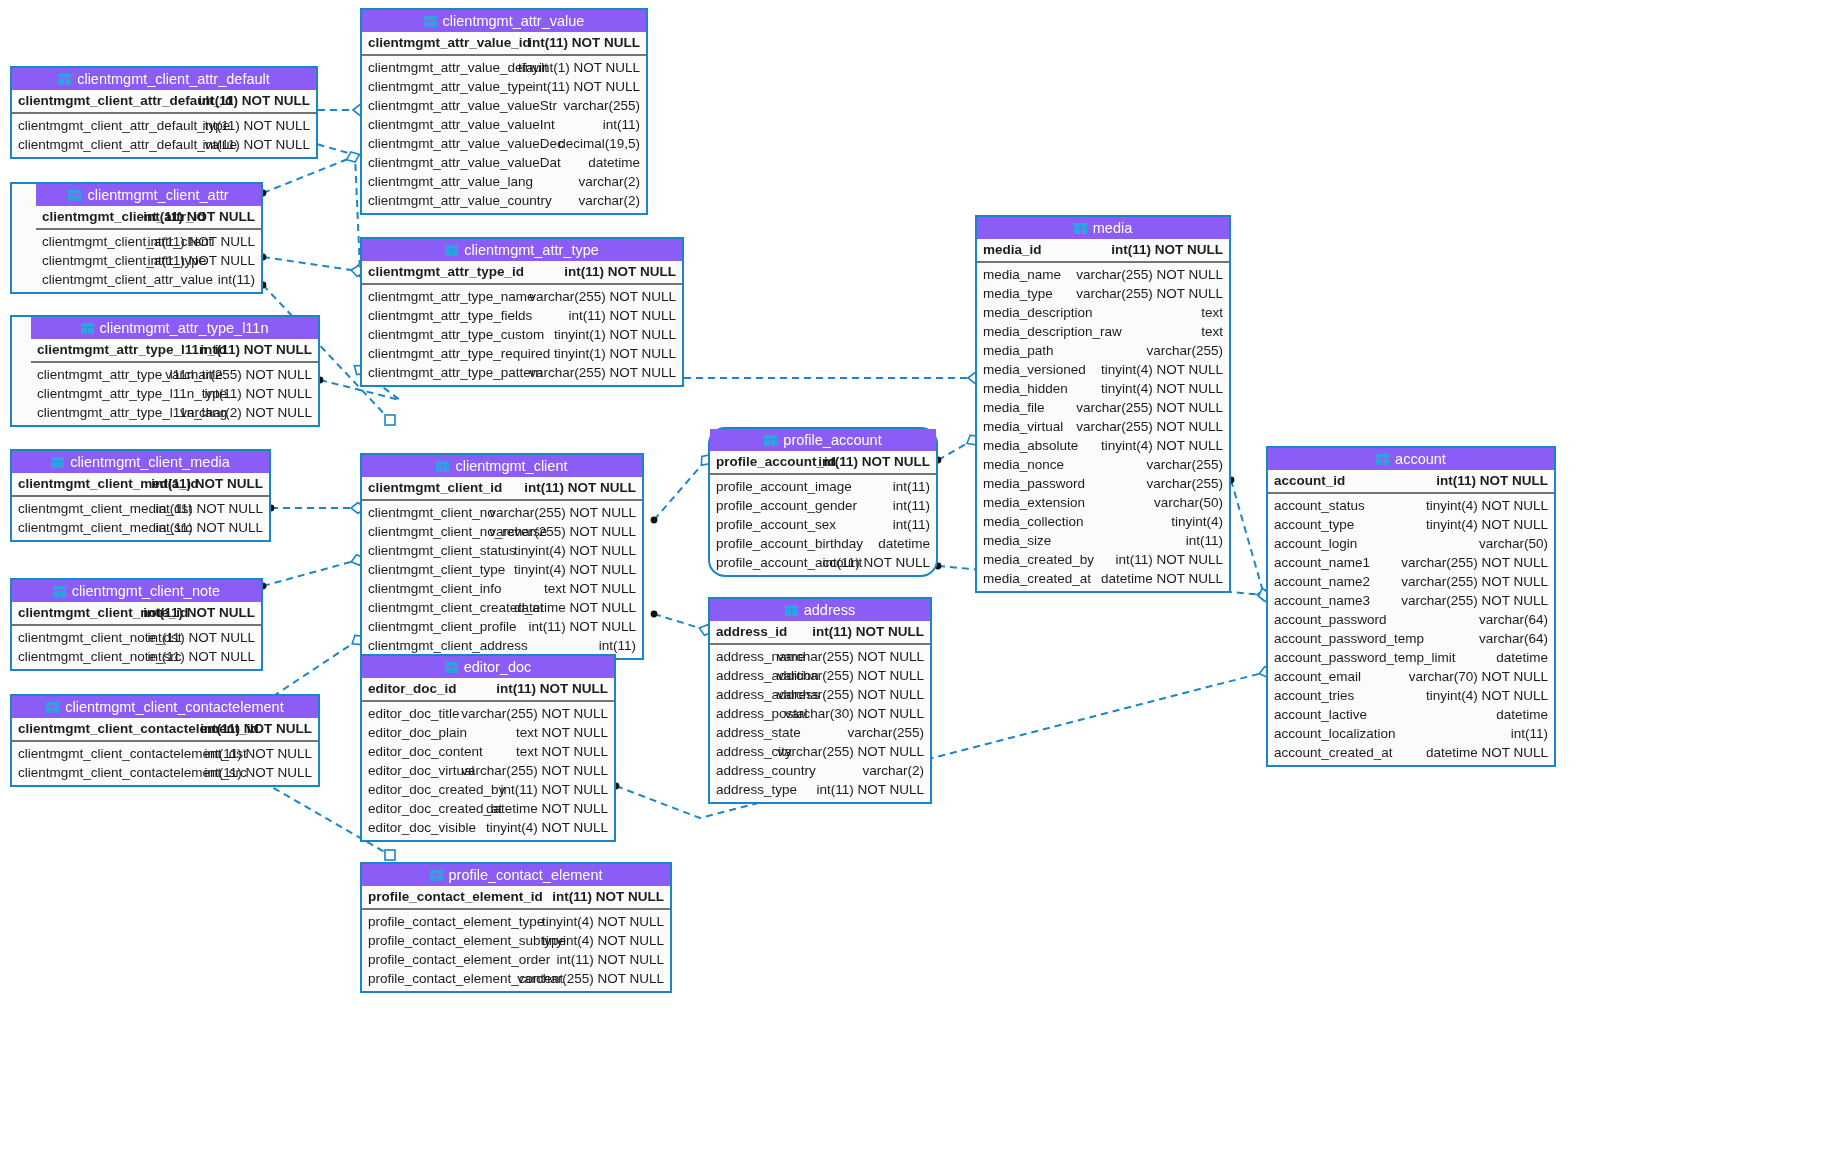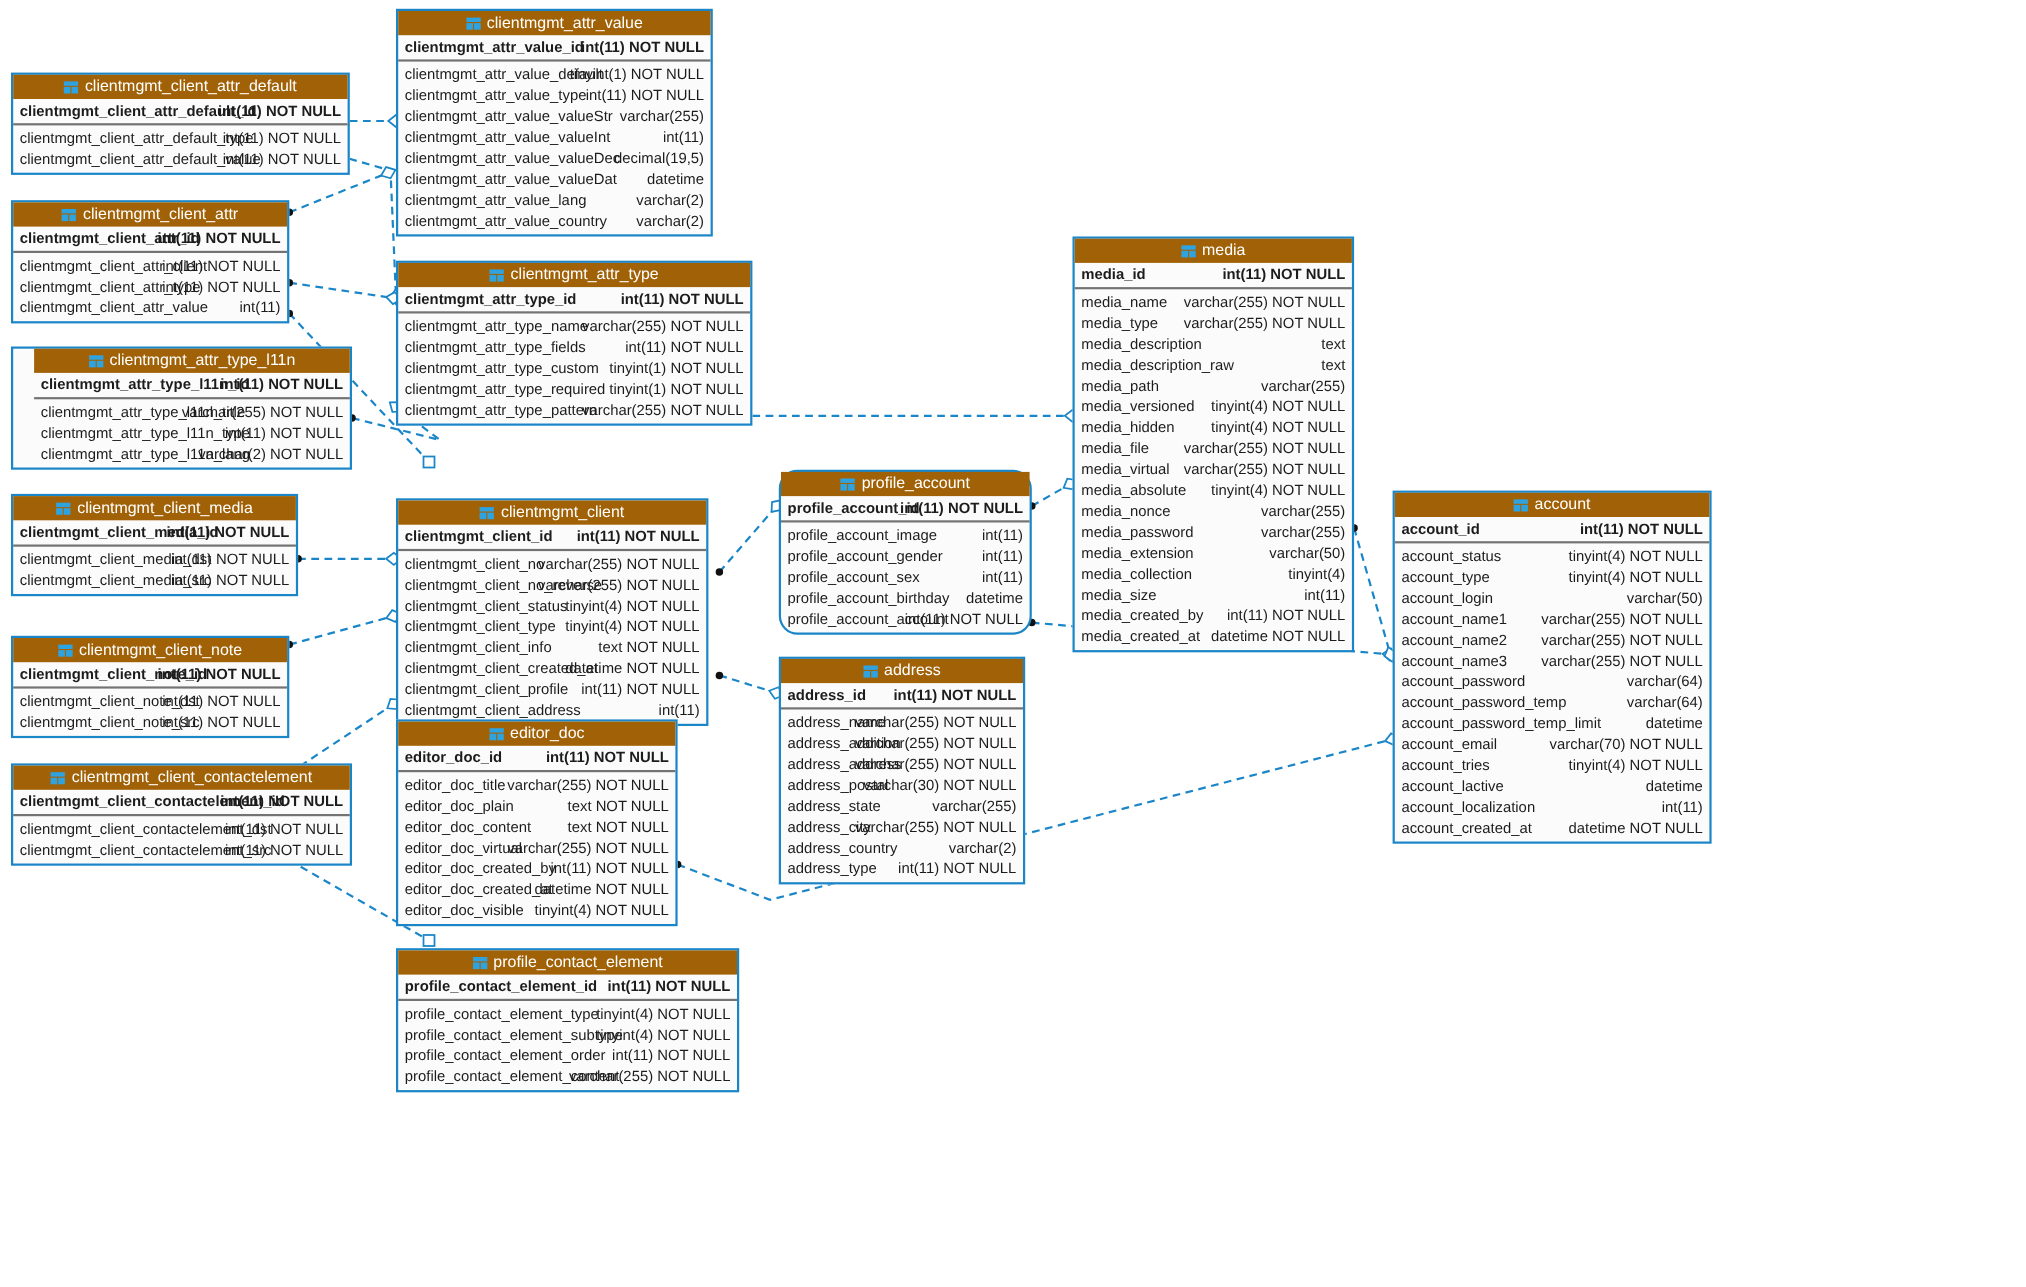--- a/index.html
+++ b/index.html
@@ -23,21 +23,21 @@
     z-index: 1;
   }
   .table-box {
     position: absolute;
     z-index: 2;
     background: #fbfbfb;
     border: 2px solid #1a86c8;
     box-shadow: 0 0 0 0 rgba(0,0,0,0);
   }
   .tbl-header {
-    background: #a16207;
+    background: #8b5cf6;
     color: #ffffff;
     height: 22px;
     line-height: 22px;
     text-align: center;
     font-size: 14.5px;
     white-space: nowrap;
     position: relative;
     overflow: hidden;
   }
   .tbl-header .hdr-inner {
@@ -212,21 +212,21 @@
           <div class="row">
             <span class="col-name">clientmgmt_client_attr_default_type</span>
             <span class="col-type">int(11) NOT NULL</span>
           </div>
           <div class="row">
             <span class="col-name">clientmgmt_client_attr_default_value</span>
             <span class="col-type">int(11) NOT NULL</span>
           </div>
         </div>
       </div>
-      <div class="table-box" style="left: 10px; top: 182px; width: 253px;">
+      <div class="table-box" style="left: 10px; top: 182px; width: 253px; padding-left: 24px;">
         <div class="tbl-header"><span class="hdr-inner">
             <span class="tbl-icon">
               <i class="top"></i>
               <i class="bl"></i>
               <i class="br"></i>
             </span>
             <span>clientmgmt_client_attr</span>
           </span></div>
         <div class="pk-row">
           <div class="row pk">

